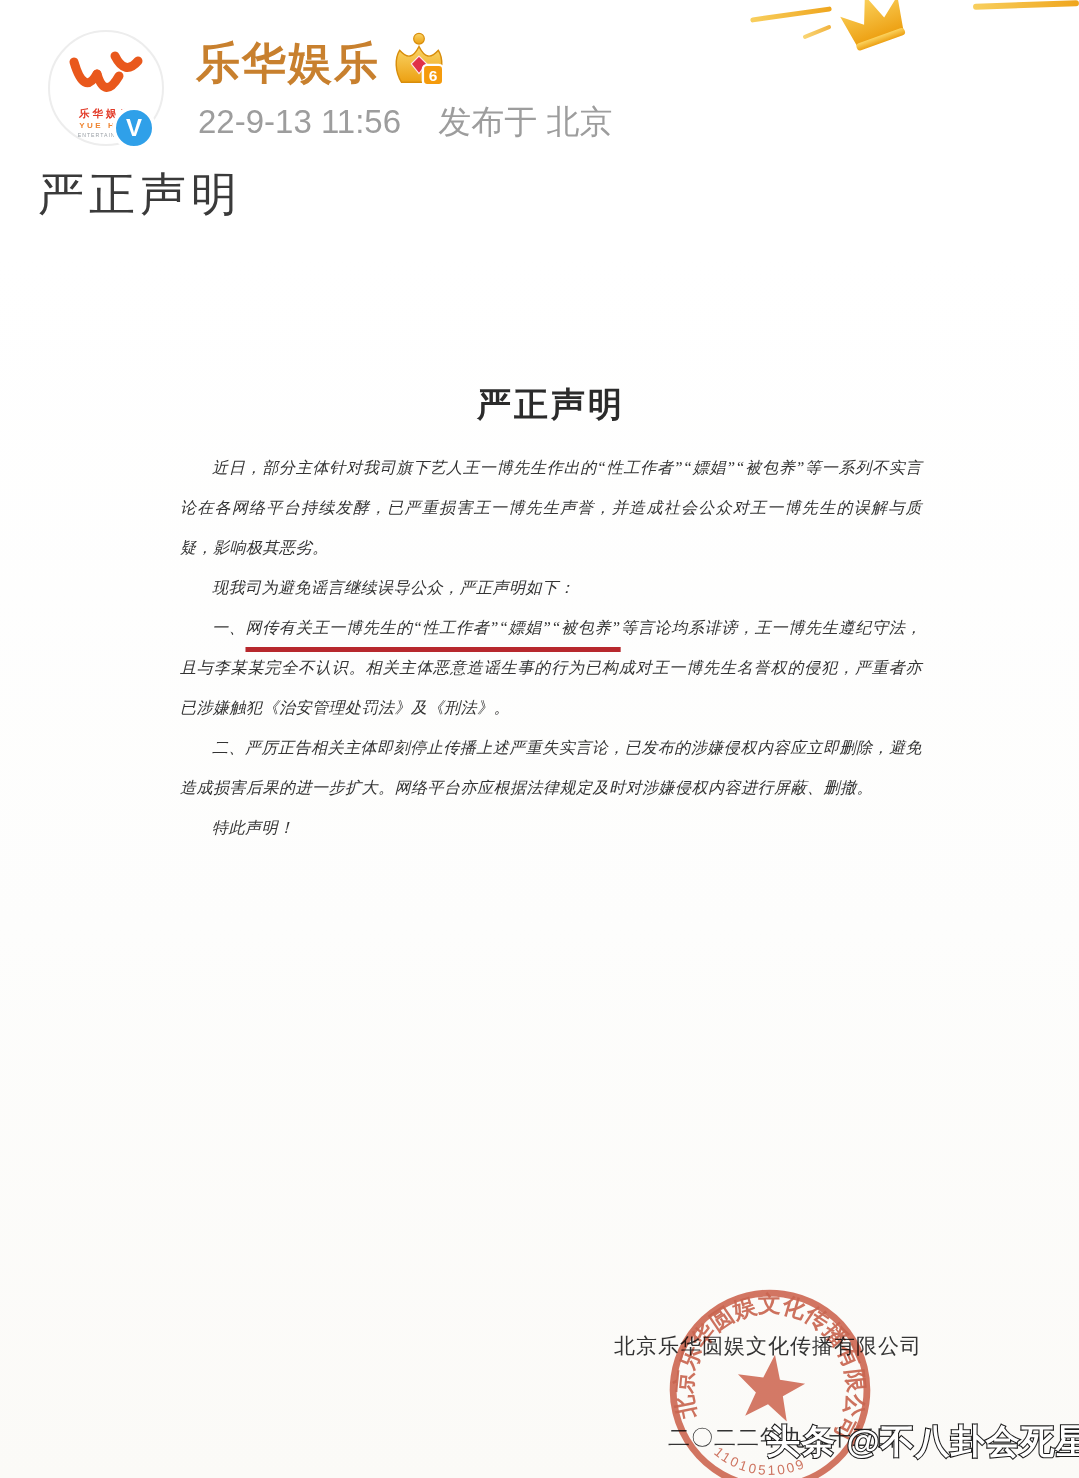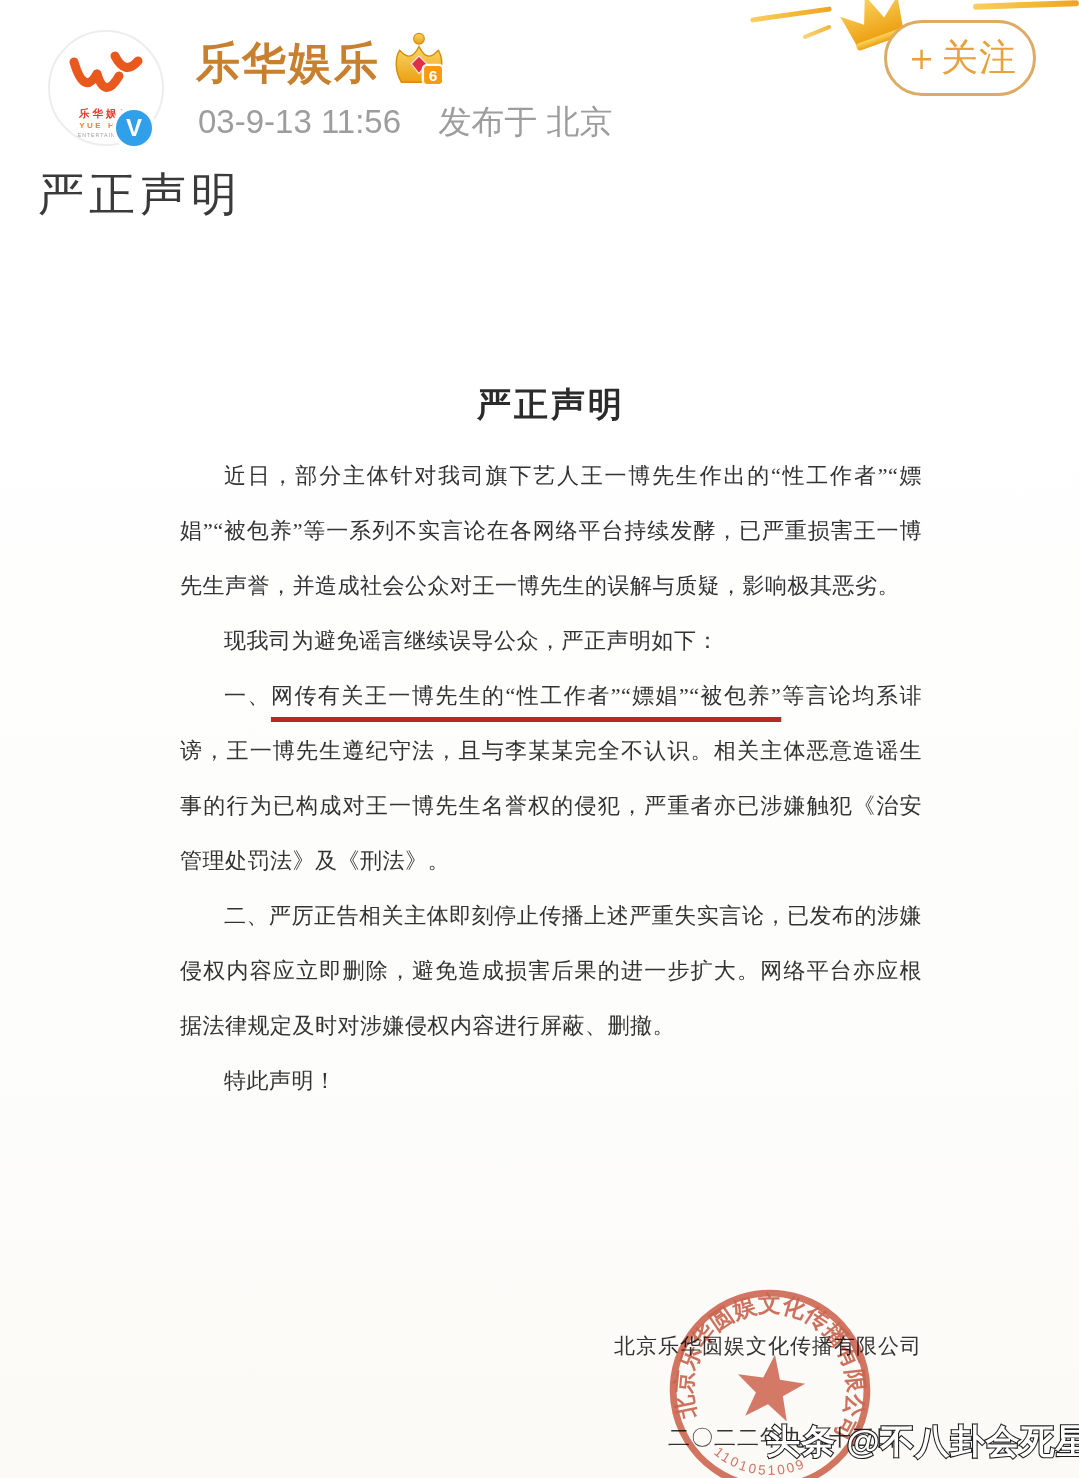--- a/index.html
+++ b/index.html
@@ -33,22 +33,22 @@
     font-family:"Liberation Sans", sans-serif; cursor:pointer; }
   .post-title { position:absolute; left:38px; top:164px; margin:0; font-size:46px;
     font-weight:500; color:#3a3a3a; letter-spacing:5px; }
   
   .doc { position:absolute; left:0; top:255px; width:1079px; height:1223px;
     background:linear-gradient(180deg,#ffffff 0%,#fdfdfc 55%,#fbfaf7 100%);
     font-family:"Liberation Serif","DejaVu Serif",serif; color:#333; }
   .doc-inner { padding:127px 157px 0 180px; }
   .doc-title { margin:0 0 20px 0; text-align:center; font-size:34px; font-weight:700;
     letter-spacing:3px; color:#2b2b2b; }
-  .doc-p { margin:0; font-size:22px; line-height:2.5; text-indent:2em;
-    text-align:justify; letter-spacing:0.5px; }
+  .doc-p { margin:0; font-size:16px; line-height:2.5; text-indent:2em;
+    text-align:justify; letter-spacing:0.5px;font-style:italic; }
   .redline { text-decoration:underline; text-decoration-color:#b7282d;
     text-decoration-thickness:5px; text-underline-offset:14px; text-decoration-skip-ink:none;margin-top:16px; }
   .company { position:absolute; left:614px; top:1077px; font-size:21px; letter-spacing:1px; color:#333; }
   .doc-date { position:absolute; left:668px; top:1168px; font-size:22px; letter-spacing:1px; color:#333; }
   .seal { position:absolute; left:668px; top:1033px; width:204px; height:204px;
     transform:rotate(8deg); mix-blend-mode:multiply; opacity:.92; overflow:visible; }
   .watermark { position:absolute; left:766px; top:1164px; font-size:34px; font-weight:700;
     color:#fff; -webkit-text-stroke:2.2px #1c1c1c; paint-order:stroke fill;
     letter-spacing:1px; white-space:nowrap; font-family:"Liberation Sans", sans-serif; }
 </style>
@@ -98,25 +98,24 @@
       </linearGradient>
     </defs>
     <circle cx="32" cy="9" r="5.5" fill="url(#gold2)" stroke="#d88d0a" stroke-width="1.2"></circle>
     <path d="M14 54 C7 43 7 29 12 21 C20 30 26 29 32 17 C38 29 44 30 52 21 C57 29 57 43 50 54 Z" fill="url(#gold2)" stroke="#d88d0a" stroke-width="1.5"></path>
     <path d="M32 27 L40 35 L32 45 L24 35 Z" fill="#e03048" stroke="#fbe6ea" stroke-width="1.2"></path>
     <rect x="36" y="36" width="21" height="21" rx="4.5" fill="#f59b0c" stroke="#ffffff" stroke-width="2.5"></rect>
     <text x="46.5" y="52.5" text-anchor="middle" font-size="16" font-weight="bold" fill="#ffffff">6</text>
   </svg>
 
   <div class="meta-row">
-    <span>03-9-13 11:56</span>
+    <span>22-9-13 11:56</span>
     <span class="loc">发布于 北京</span>
   </div>
 
-  <button class="follow-btn">＋关注</button>
 
   <h1 class="post-title">严正声明</h1>
 
   <div class="doc">
     <div class="doc-inner">
       <h2 class="doc-title">严正声明</h2>
 
       <p class="doc-p">
         <span>近日，部分主体针对我司旗下艺人王一博先生作出的“性工作者”“嫖娼”“被包养”等一系列不实言论在各网络平台持续发酵，已严重损害王一博先生声誉，并造成社会公众对王一博先生的误解与质疑，影响极其恶劣。</span>
       </p>

